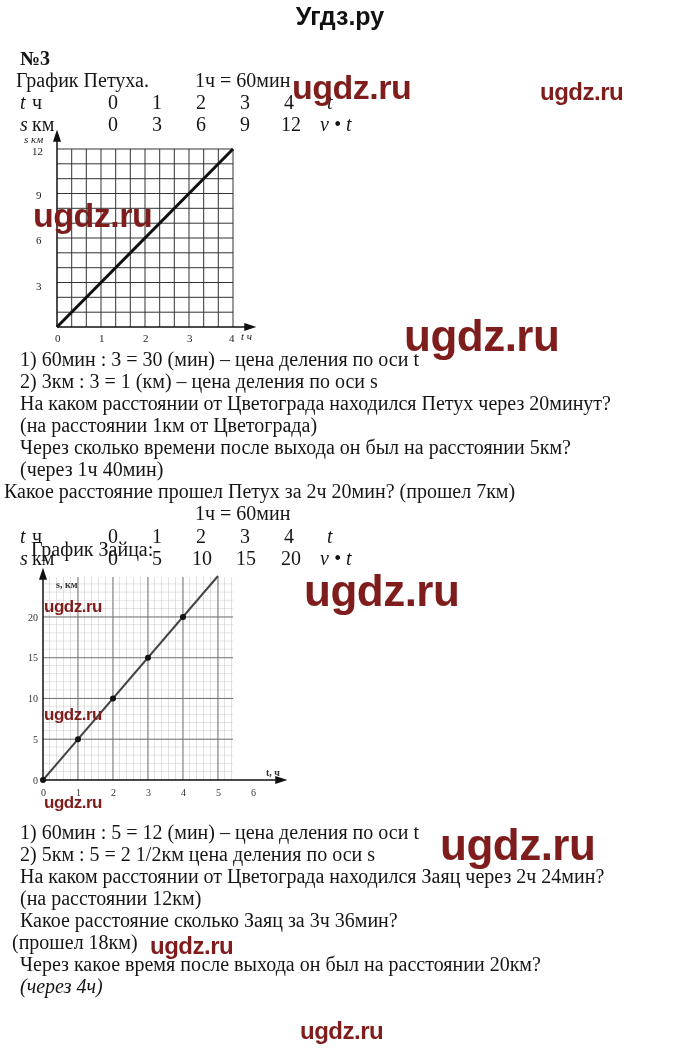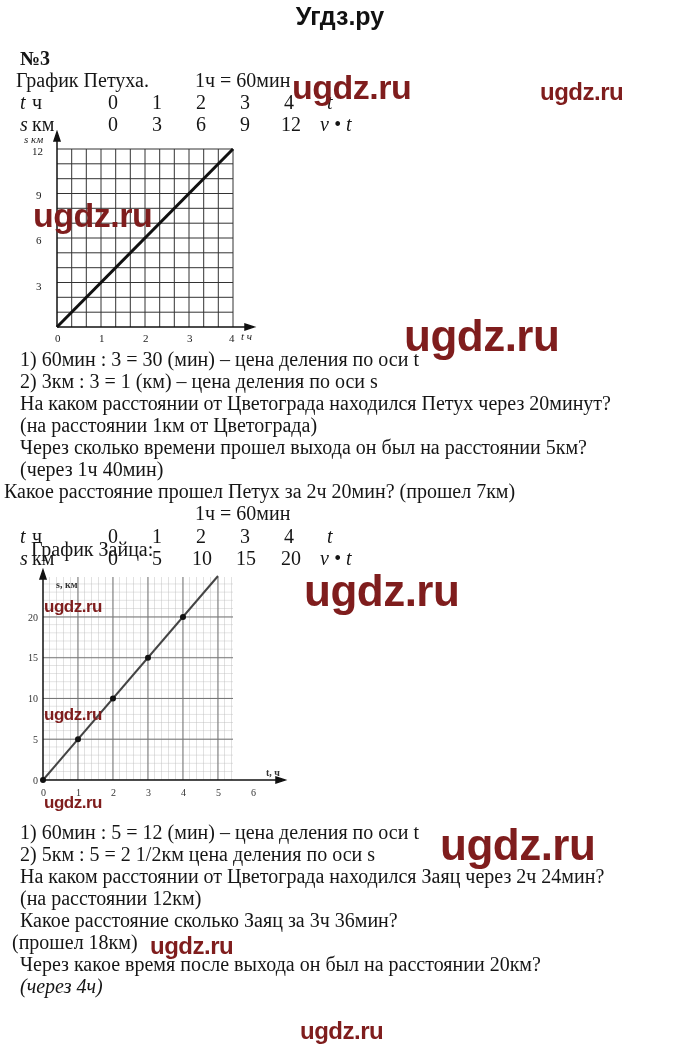--- a/index.html
+++ b/index.html
@@ -97,21 +97,21 @@
     <text x="187" y="342">3</text>
     <text x="229" y="342">4</text>
     <text x="241" y="340" font-style="italic">t ч</text>
   </g>
 </svg>
 
 <div class="abs serif" style="left:20px; top:349px;">1) 60мин : 3 = 30 (мин) – цена деления по оси t</div>
 <div class="abs serif" style="left:20px; top:371px;">2) 3км : 3 = 1 (км) – цена деления по оси s</div>
 <div class="abs serif" style="left:20px; top:393px;">На каком расстоянии от Цветограда находился Петух через 20минут?</div>
 <div class="abs serif" style="left:20px; top:415px;">(на расстоянии 1км от Цветограда)</div>
-<div class="abs serif" style="left:20px; top:437px;">Через сколько времени прошел выхода он был на расстоянии 5км?</div>
+<div class="abs serif" style="left:20px; top:437px;">Через сколько времени после выхода он был на расстоянии 5км?</div>
 <div class="abs serif" style="left:20px; top:459px;">(через 1ч 40мин)</div>
 <div class="abs serif" style="left:4px; top:481px;">Какое расстояние прошел Петух за 2ч 20мин? (прошел 7км)</div>
 
 <div class="abs serif" style="left:31px; top:503px;margin-top:36px;">График Зайца:</div>
 <div class="abs serif" style="left:195px; top:503px;">1ч = 60мин</div>
 
 <div>
   <span class="num it" style="left:20px; top:525px;">t</span>
   <span class="num" style="left:32px; top:525px;">ч</span>
   <span class="num" style="left:108px; top:525px;">0</span>

